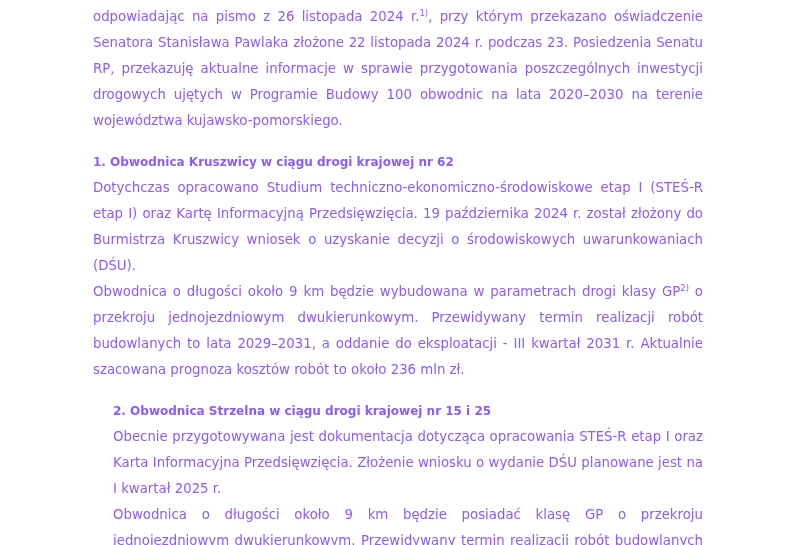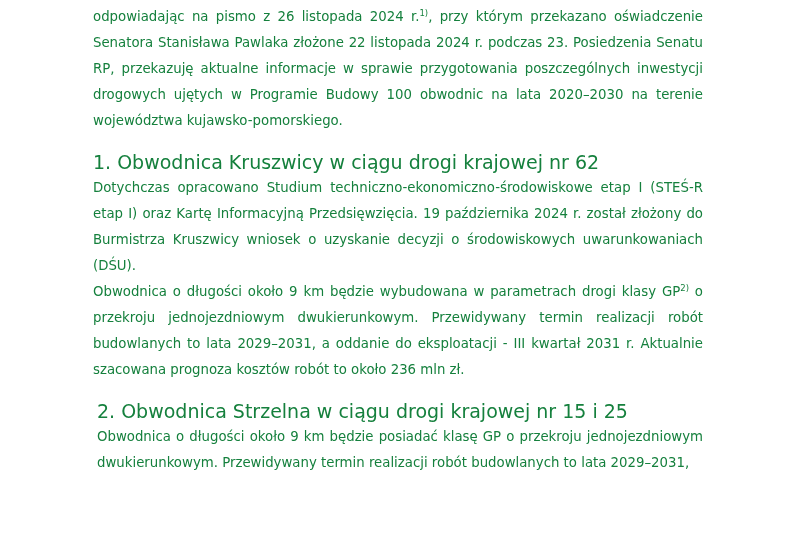--- a/index.html
+++ b/index.html
@@ -12,36 +12,37 @@
     position: relative;
     width: 794px;
     height: 545px;
     box-sizing: border-box;
     background: #ffffff;
     overflow: hidden;
     padding: 4px 91px 0 93px;
     font-family: "DejaVu Sans", "Liberation Sans", sans-serif;
     font-size: 13.3px;
     line-height: 26px;
-    color: #15803d;
+    color: #8b5cf6;
   }
   .para {
     margin: 0;
     text-align: justify;
     text-justify: inter-word;
   }
   .heading {
     margin: 15px 0 0 0;
     padding: 0;
-    font-size: 19px;
-    font-weight: normal;
+    font-size: 12px;
+    font-weight: bold;
     line-height: 26px;
   }
   .indent {
     padding-left: 4px;
+    margin-left: 16px;
   }
   sup.fn {
     font-size: 8.5px;
     line-height: 0;
     vertical-align: super;
   }
 </style>
 </head>
 <body>
 
@@ -50,16 +51,17 @@
   <p class="para"><span>odpowiadając na pismo z 26 listopada 2024 r.</span><sup class="fn">1)</sup><span>, przy którym przekazano oświadczenie Senatora Stanisława Pawlaka złożone 22 listopada 2024 r. podczas 23. Posiedzenia Senatu RP, przekazuję aktualne informacje w sprawie przygotowania poszczególnych inwestycji drogowych ujętych w Programie Budowy 100 obwodnic na lata 2020–2030 na terenie województwa kujawsko-pomorskiego.</span></p>
 
   <h2 class="heading">1. Obwodnica Kruszwicy w ciągu drogi krajowej nr 62</h2>
 
   <p class="para">Dotychczas opracowano Studium techniczno-ekonomiczno-środowiskowe etap I (STEŚ-R etap I) oraz Kartę Informacyjną Przedsięwzięcia. 19 października 2024 r. został złożony do Burmistrza Kruszwicy wniosek o uzyskanie decyzji o środowiskowych uwarunkowaniach (DŚU).</p>
 
   <p class="para"><span>Obwodnica o długości około 9 km będzie wybudowana w parametrach drogi klasy GP</span><sup class="fn">2)</sup><span> o przekroju jednojezdniowym dwukierunkowym. Przewidywany termin realizacji robót budowlanych to lata 2029–2031, a oddanie do eksploatacji - III kwartał 2031 r. Aktualnie szacowana prognoza kosztów robót to około 236 mln zł.</span></p>
 
   <h2 class="heading indent">2. Obwodnica Strzelna w ciągu drogi krajowej nr 15 i 25</h2>
 
+  <p class="para indent">Obecnie przygotowywana jest dokumentacja dotycząca opracowania STEŚ-R etap I oraz Karta Informacyjna Przedsięwzięcia. Złożenie wniosku o wydanie DŚU planowane jest na I kwartał 2025 r.</p>
 
   <p class="para indent">Obwodnica o długości około 9 km będzie posiadać klasę GP o przekroju jednojezdniowym dwukierunkowym. Przewidywany termin realizacji robót budowlanych to lata 2029–2031,</p>
 
 </div>
 
 </body></html>

